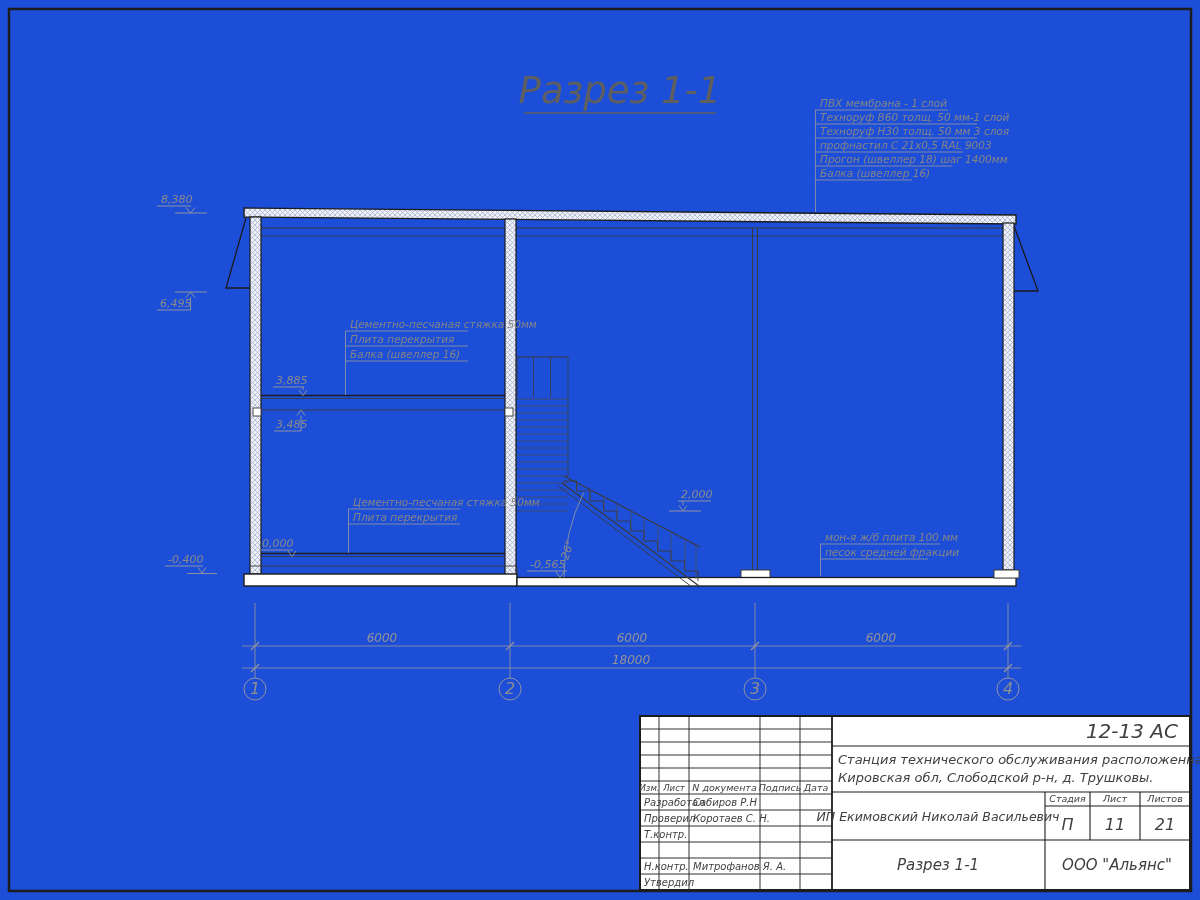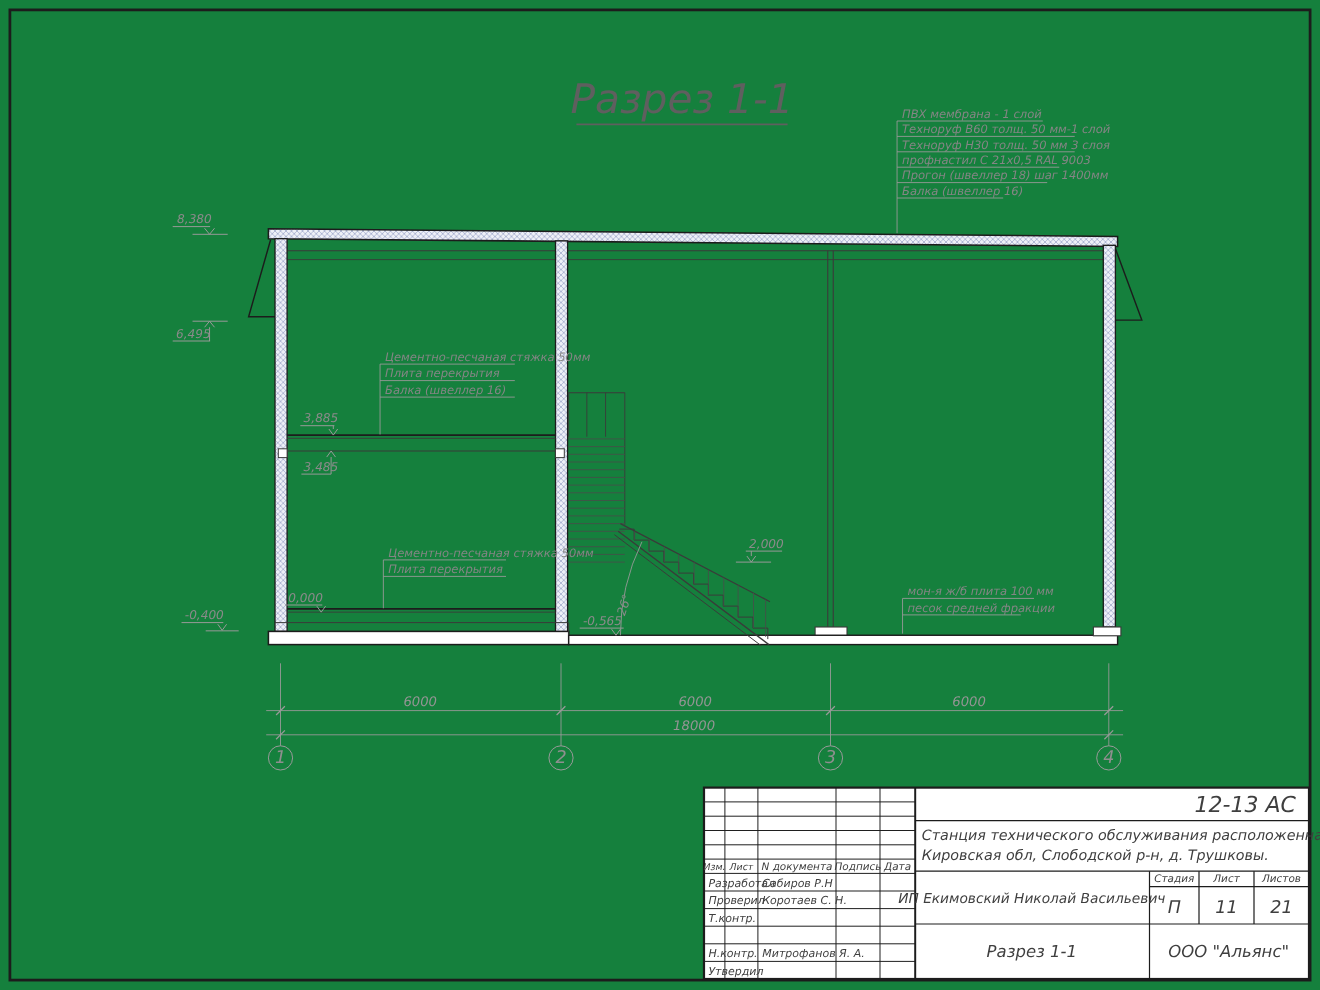--- a/index.html
+++ b/index.html
@@ -1,16 +1,16 @@
 <!DOCTYPE html>
 <html><head>
 <meta charset="utf-8">
 <style>
   html,body{margin:0;padding:0;background:#ffffff;}
-  .sheet{position:relative;width:1200px;height:900px;background:#15803d;overflow:hidden;}
+  .sheet{position:relative;width:1200px;height:900px;background:#1d4ed8;overflow:hidden;}
   svg{font-family:"DejaVu Sans",sans-serif;}
   .t-note{fill:#858585;font-style:italic;font-size:10.5px;}
   .t-elev{fill:#8a8a8a;font-style:italic;font-size:11px;}
   .t-dim{fill:#949494;font-style:italic;font-size:12px;}
   .t-axis{fill:#8f8f8f;font-style:italic;font-size:16px;}
   .t-title{fill:#5f5f5f;font-style:italic;font-size:37px;}
   .t-tb{fill:#3f3f3f;font-style:italic;}
   .ln{stroke:#1c1c1c;}
   .ln-thin{stroke:#3a3a3a;}
   .ln-gray{stroke:#9a9a9a;}

